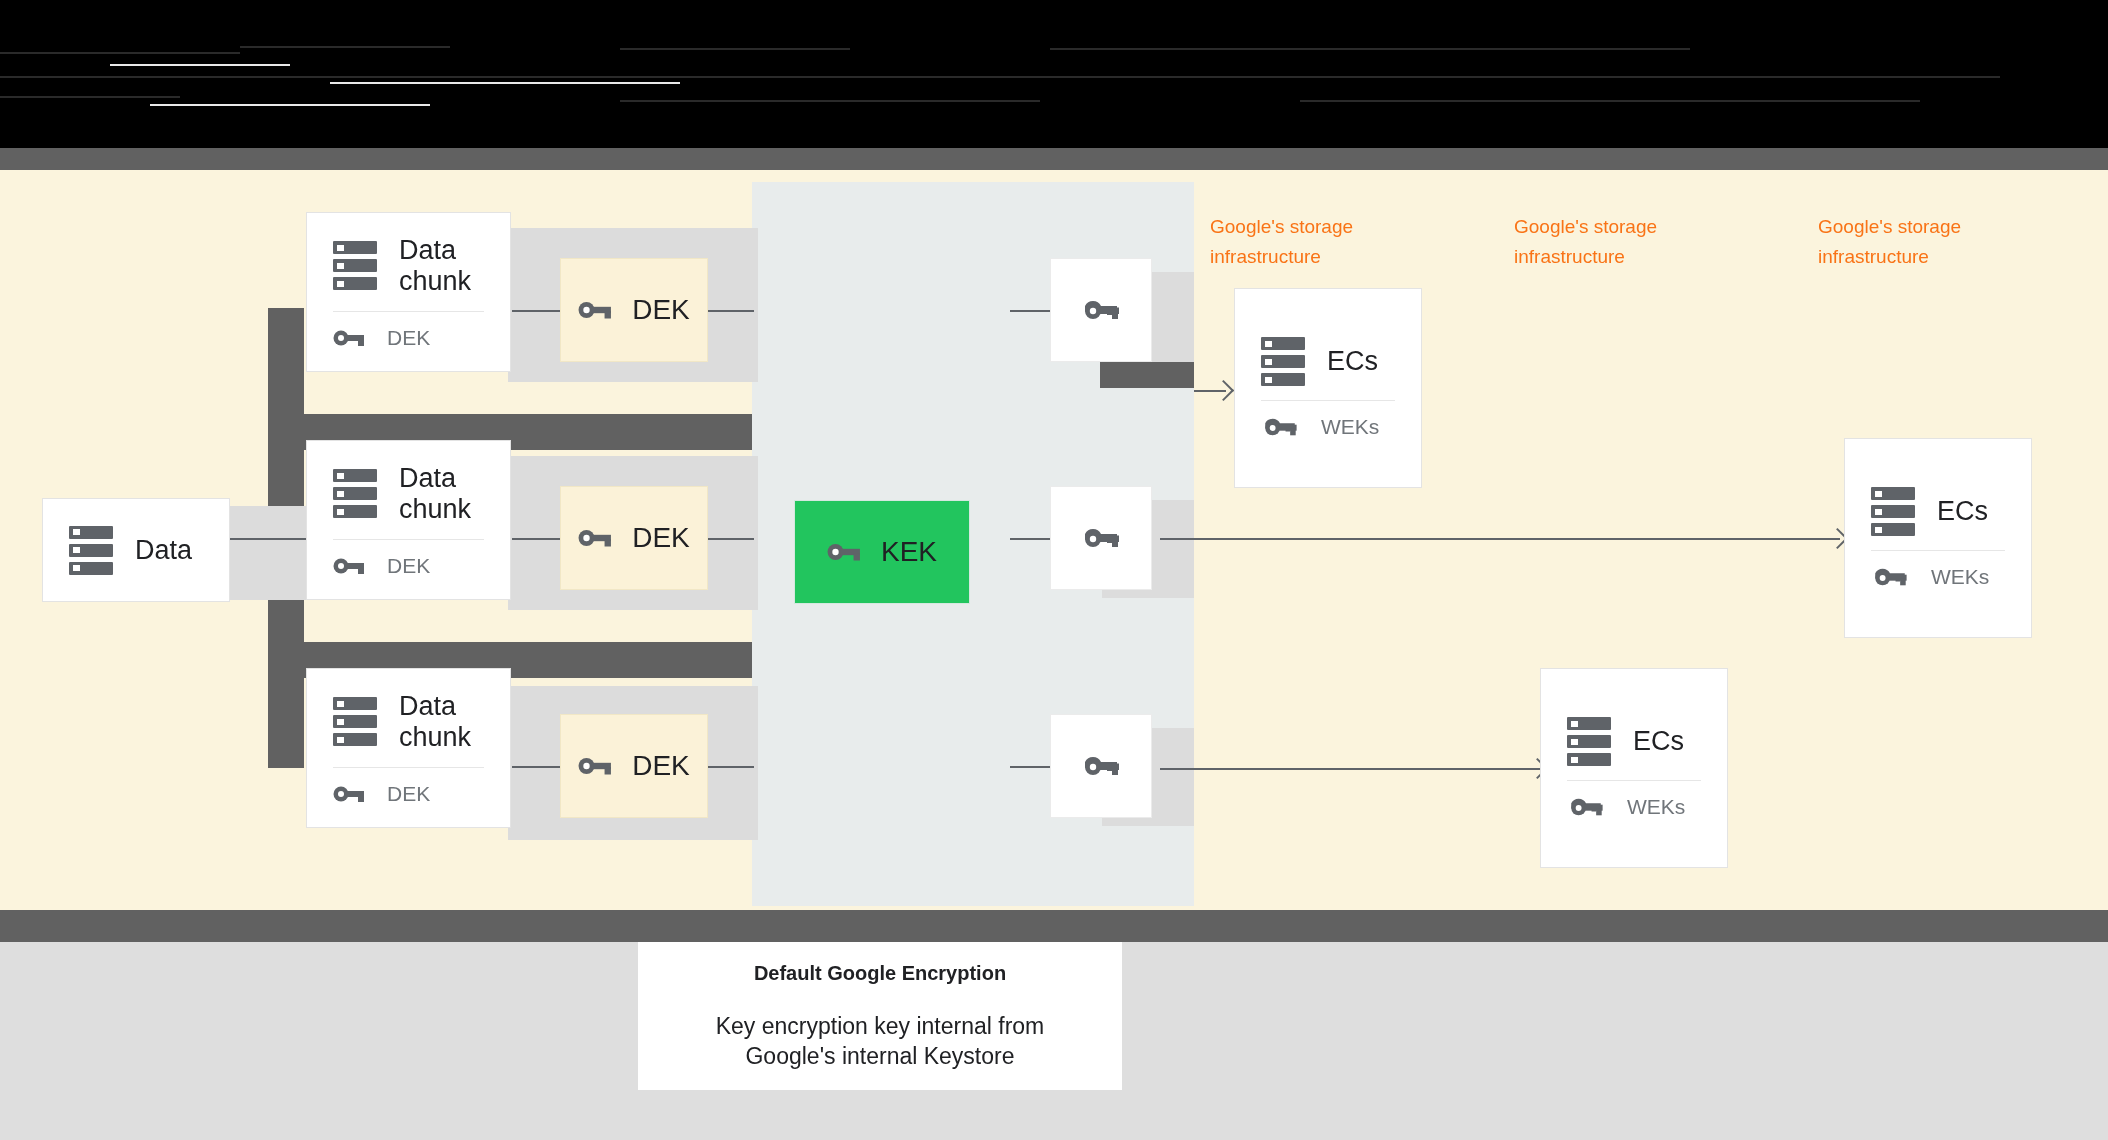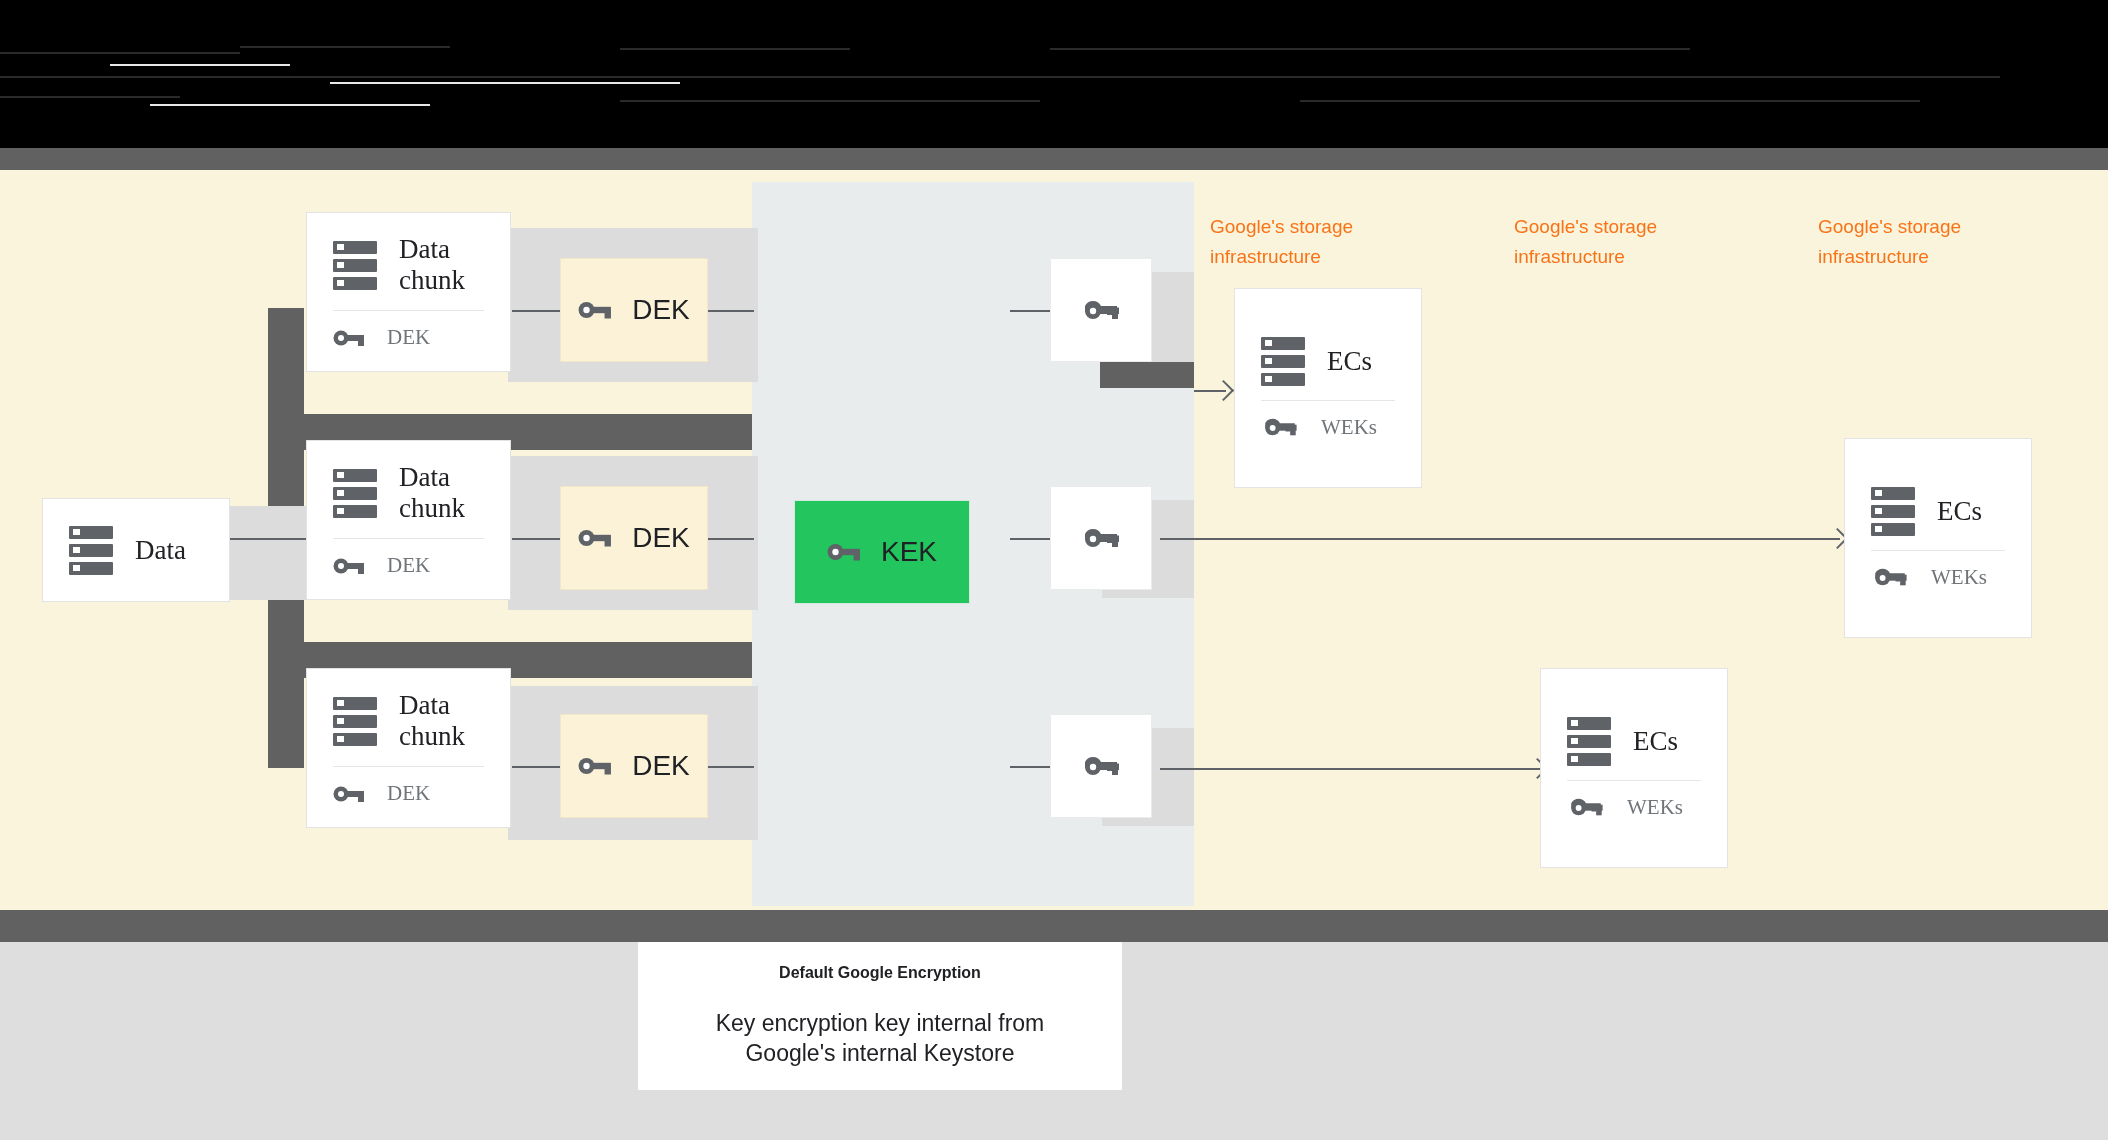--- a/index.html
+++ b/index.html
@@ -79,21 +79,20 @@
 
   
   .shadow { position:absolute; background:#dcdcdc; }
 
   
   .card {
     position:absolute; background:#ffffff;
     border:1px solid #e3e3e3;
     display:flex; flex-direction:column;
     justify-content:center;
-    font-family:Liberation Serif, serif;
   }
   .card-row {
     display:flex; align-items:center; gap:22px;
     padding:0 26px;
   }
   .card-divider {
     height:1px; background:#e6e6e6; margin:14px 26px;
   }
   .card-title {
     font-size:27px; color:#202124; line-height:31px;
@@ -164,21 +163,21 @@
   .caption-card {
     position:absolute;
     background:#ffffff;
     width:484px; height:148px;
     left:638px; top:942px;
     display:flex; flex-direction:column;
     align-items:center; justify-content:center;
     gap:26px;
     text-align:center;
   }
-  .caption-title { font-size:16px; font-weight:bold; color:#202124; }
+  .caption-title { font-size:20px; font-weight:bold; color:#202124; }
   .caption-body  { font-size:23px; color:#202124; line-height:30px; }
   .caption-body b { font-weight:normal; }
 
   
   .overlay-bar { position:absolute; background:#616161; }
 </style>
 </head>
 <body>
 
 <div id="root">

